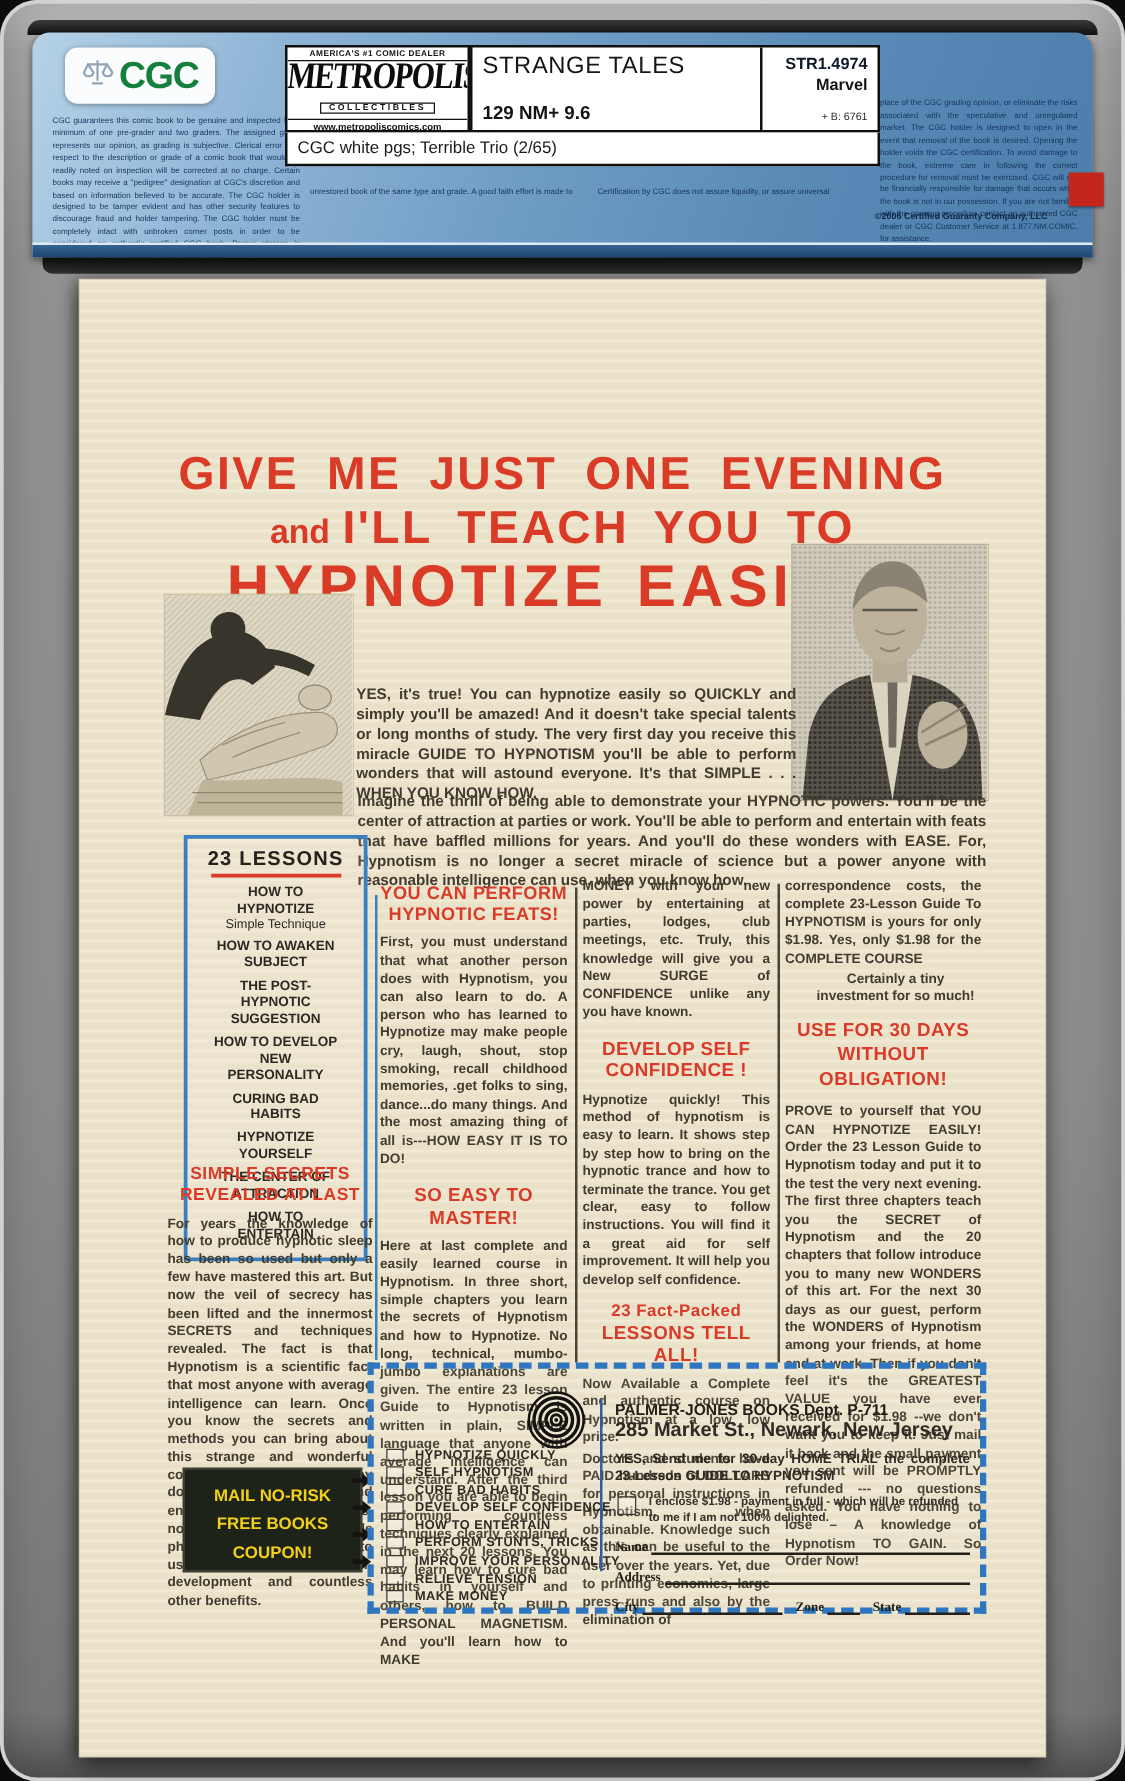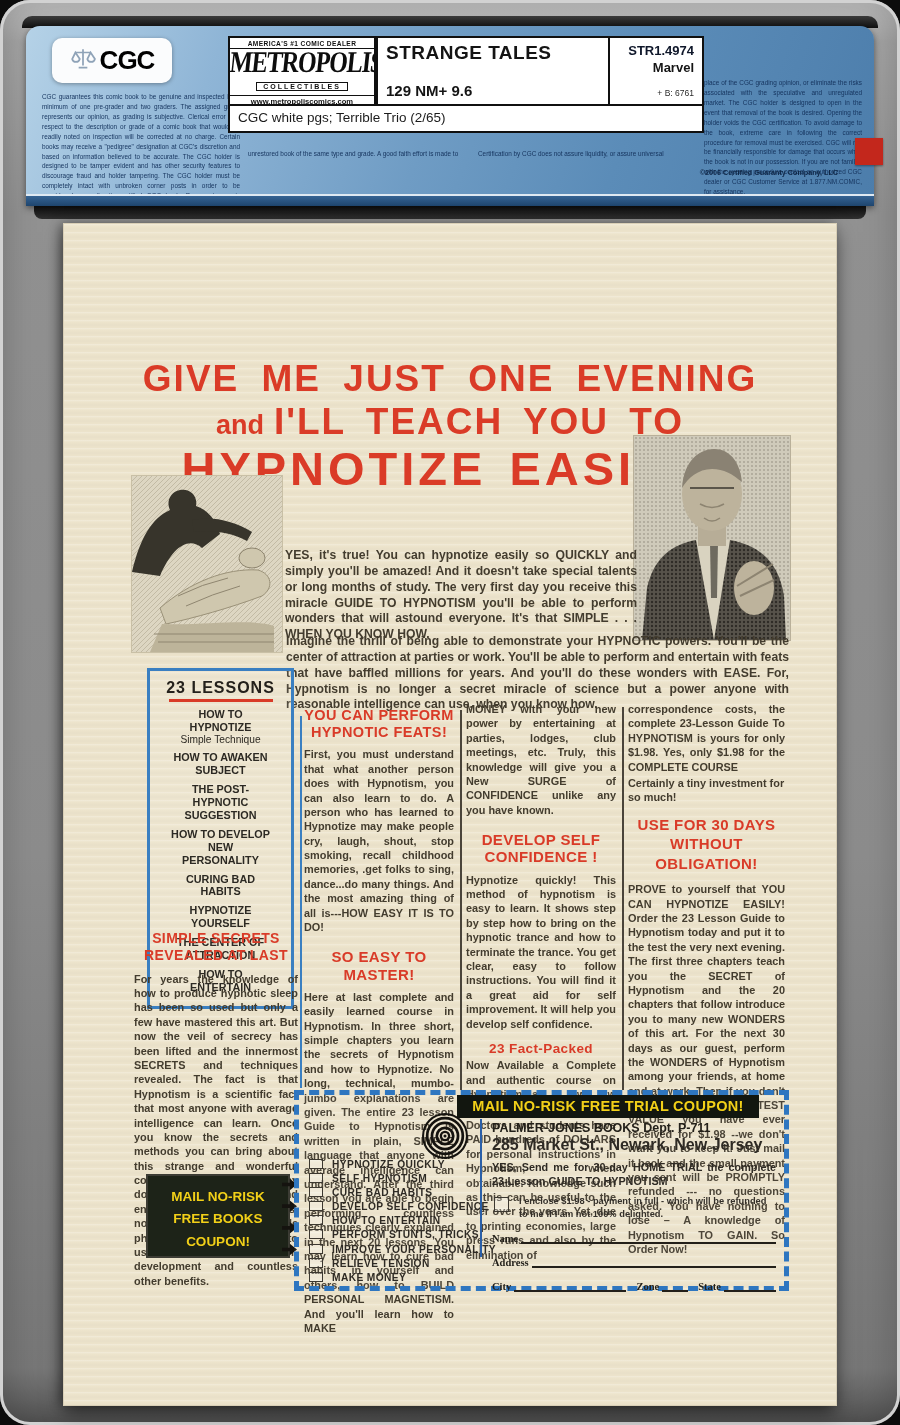--- a/index.html
+++ b/index.html
@@ -15,38 +15,38 @@
   
   .label{position:absolute;left:26px;top:26px;right:26px;height:180px;border-radius:14px 14px 0 0;overflow:visible;
     background:linear-gradient(110deg,#b5d2e7 0%,#8fb5d6 22%,#6f9cc4 48%,#5b8cb8 70%,#4c7dab 100%);
     box-shadow:0 2px 6px rgba(0,0,0,.5);}
   .label-band{position:absolute;left:0;right:0;bottom:0;height:12px;background:linear-gradient(180deg,#3563932%,#25507d);background:linear-gradient(180deg,#356393,#1e456e);border-top:2px solid #dfe9f2;}
   .wedge{position:absolute;left:34px;right:34px;top:206px;height:13px;background:linear-gradient(180deg,#0b0b0b,#303030);border-radius:0 0 8px 8px;}
   .red-tab{position:absolute;right:-9px;top:112px;width:28px;height:27px;background:#c3271c;box-shadow:0 1px 2px rgba(0,0,0,.4);}
 
   .cgc-logo{position:absolute;left:26px;top:12px;width:120px;height:45px;background:#fbfcfd;border-radius:10px;
     display:flex;align-items:center;justify-content:center;gap:4px;box-shadow:0 1px 4px rgba(0,0,0,.35);}
-  .cgc-logo .cgc-text{color:#000000;font-weight:bold;font-size:26px;letter-spacing:-1px;font-family:"Liberation Sans",sans-serif;}
+  .cgc-logo .cgc-text{color:#15803d;font-weight:bold;font-size:30px;letter-spacing:-1px;font-family:"Liberation Sans",sans-serif;}
   .fineprint{color:#15335d;font-size:6.4px;line-height:1.55;text-align:justify;}
   .fp-left{position:absolute;left:16px;top:66px;width:198px;}
   .fp-right{position:absolute;right:12px;top:52px;width:158px;}
   .fp-mid{position:absolute;top:124px;font-size:6.4px;color:#15335d;}
   .fp-mid-a{left:222px;}
   .fp-mid-b{left:452px;}
   .copyright{position:absolute;right:36px;top:142px;font-size:7.2px;color:#0f2747;font-weight:bold;}
 
   .metropolis{position:absolute;left:202px;top:10px;width:148px;height:70px;background:#fff;border:2px solid #101010;text-align:center;overflow:hidden;}
   .met-tag{font-size:6.6px;font-weight:bold;letter-spacing:.4px;border-bottom:1px solid #111;padding:2px 0 1px;color:#111;}
   .met-name{font-size:24px;font-weight:bold;color:#0d0d0d;letter-spacing:-1px;transform:skewX(-6deg) scaleY(1.25);line-height:1.05;margin-top:1px;font-family:"Liberation Serif",serif;}
   .met-sub{font-size:7px;font-weight:bold;letter-spacing:2px;color:#111;border:1px solid #111;display:inline-block;padding:0 6px;margin-top:1px;}
   .met-url{font-size:7.6px;font-weight:bold;color:#111;border-top:1px solid #111;margin-top:2px;padding-top:1px;}
 
   .titlebox{position:absolute;left:350px;top:10px;width:328px;height:70px;background:#fff;border:2px solid #101010;}
   .tb-divider{position:absolute;left:230px;top:0;bottom:0;width:2px;background:#101010;}
-  .tb-title{position:absolute;left:8px;top:4px;font-size:19px;font-weight:bold;color:#141414;letter-spacing:.5px;}
+  .tb-title{position:absolute;left:8px;top:4px;font-size:19px;font-weight:normal;color:#141414;letter-spacing:.5px;}
   .tb-grade{position:absolute;left:8px;bottom:5px;font-size:15px;font-weight:bold;color:#141414;}
   .tb-cert{position:absolute;right:8px;top:5px;font-size:13px;font-weight:bold;color:#0f172a;text-align:right;}
   .tb-pub{position:absolute;right:8px;top:22px;font-size:13px;font-weight:bold;color:#141414;text-align:right;}
   .tb-code{position:absolute;right:8px;bottom:6px;font-size:8.5px;color:#2a2a2a;text-align:right;}
   .notebox{position:absolute;left:202px;top:80px;width:476px;height:27px;background:#fff;border:2px solid #101010;border-top:0;
     font-size:13.5px;color:#1b1b1b;padding:4px 0 0 8px;}
 
   
   .cover{position:absolute;left:64px;top:224px;width:772px;height:1181px;background:#ede4cc;
     background-image:repeating-linear-gradient(180deg, rgba(255,255,255,.28) 0px, rgba(255,255,255,0) 2px, rgba(0,0,0,.02) 5px, rgba(255,255,255,0) 8px);
@@ -297,27 +297,28 @@
       <p class="adp">First, you must understand that what another person does with Hypnotism, you can also learn to do. A person who has learned to Hypnotize may make people cry, laugh, shout, stop smoking, recall childhood memories, .get folks to sing, dance...do many things. And the most amazing thing of all is---HOW EASY IT IS TO DO!</p>
       <div class="rh rh-md">SO EASY TO MASTER!</div>
       <p class="adp">Here at last complete and easily learned course in Hypnotism. In three short, simple chapters you learn the secrets of Hypnotism and how to Hypnotize. No long, technical, mumbo-jumbo explanations are given. The entire 23 lesson Guide to Hypnotism is written in plain, SIMPLE language that anyone with average intelligence can understand. After the third lesson you are able to begin performing countless techniques clearly explained in the next 20 lessons. You may learn how to cure bad habits in yourself and others, how to BUILD PERSONAL MAGNETISM. And you'll learn how to MAKE</p>
     </div>
 
     <div class="col col3">
       <p class="adp">MONEY with your new power by entertaining at parties, lodges, club meetings, etc. Truly, this knowledge will give you a New SURGE of CONFIDENCE unlike any you have known.</p>
       <div class="rh rh-md">DEVELOP SELF CONFIDENCE !</div>
       <p class="adp">Hypnotize quickly! This method of hypnotism is easy to learn. It shows step by step how to bring on the hypnotic trance and how to terminate the trance. You get clear, easy to follow instructions. You will find it a great aid for self improvement. It will help you develop self confidence.</p>
       <div class="rh rh-fact-a">23 Fact-Packed</div>
+      <div class="rh rh-fact-b">LESSONS TELL ALL!</div>
       <p class="adp" style="margin-bottom:2px;">Now Available a Complete and authentic course on Hypnotism at a low, low price.</p>
       <p class="adp">Doctors and students have PAID hundreds of DOLLARS for personal instructions in Hypnotism, when obtainable. Knowledge such as this can be useful to the user over the years. Yet, due to printing economies, large press runs and also by the elimination of</p>
     </div>
 
     <div class="col col4">
       <p class="adp" style="margin-bottom:2px;">correspondence costs, the complete 23-Lesson Guide To HYPNOTISM is yours for only $1.98. Yes, only $1.98 for the COMPLETE COURSE</p>
-      <p class="adp" style="text-align:left;">Certainly a tiny investment for so much!</p>
+      <p class="adp" style="text-align:center;margin-left:20px;">Certainly a tiny investment for so much!</p>
       <div class="rh rh-30">USE FOR 30 DAYS WITHOUT OBLIGATION!</div>
       <p class="adp">PROVE to yourself that YOU CAN HYPNOTIZE EASILY! Order the 23 Lesson Guide to Hypnotism today and put it to the test the very next evening. The first three chapters teach you the SECRET of Hypnotism and the 20 chapters that follow introduce you to many new WONDERS of this art. For the next 30 days as our guest, perform the WONDERS of Hypnotism among your friends, at home and at work. Then if you don't feel it's the GREATEST VALUE you have ever received for $1.98 --we don't want you to keep it. Just mail it back and the small payment you sent will be PROMPTLY refunded --- no questions asked. You have nothing to lose – A knowledge of Hypnotism TO GAIN. So Order Now!</p>
     </div>
 
     <div class="secrets">
       <div class="rh rh-secrets">SIMPLE SECRETS REVEALED AT LAST</div>
       <p class="adp" style="font-size:10.9px;line-height:1.32;margin:0;">For years the knowledge of how to produce hypnotic sleep has been so used but only a few have mastered this art. But now the veil of secrecy has been lifted and the innermost SECRETS and techniques revealed. The fact is that Hypnotism is a scientific fact that most anyone with average intelligence can learn. Once you know the secrets and methods you can bring about this strange and wonderful control that has been used by doctors, psychiatrists and entertainers in the past. Yes, now this remarkable phenomena will be yours to use for pleasure, self-development and countless other benefits.</p>
     </div>
 
     <div class="mailbox-wrap">
@@ -328,21 +329,20 @@
       </div>
       <div class="arrows">
         <div class="arrow"></div>
         <div class="arrow"></div>
         <div class="arrow"></div>
         <div class="arrow"></div>
       </div>
     </div>
 
     <div class="coupon">
-      <div class="banner">MAIL NO-RISK FREE TRIAL COUPON!</div>
 
 
       <div class="spiral">
         <svg width="48" height="48" viewBox="0 0 70 70">
           <g fill="none" stroke="#15130f">
             <circle cx="35" cy="35" r="32" stroke-width="3"></circle>
             <circle cx="35" cy="35" r="26" stroke-width="4"></circle>
             <circle cx="35" cy="35" r="19" stroke-width="4"></circle>
             <circle cx="35" cy="35" r="12" stroke-width="4"></circle>
             <circle cx="35" cy="35" r="6" stroke-width="3.5"></circle>

